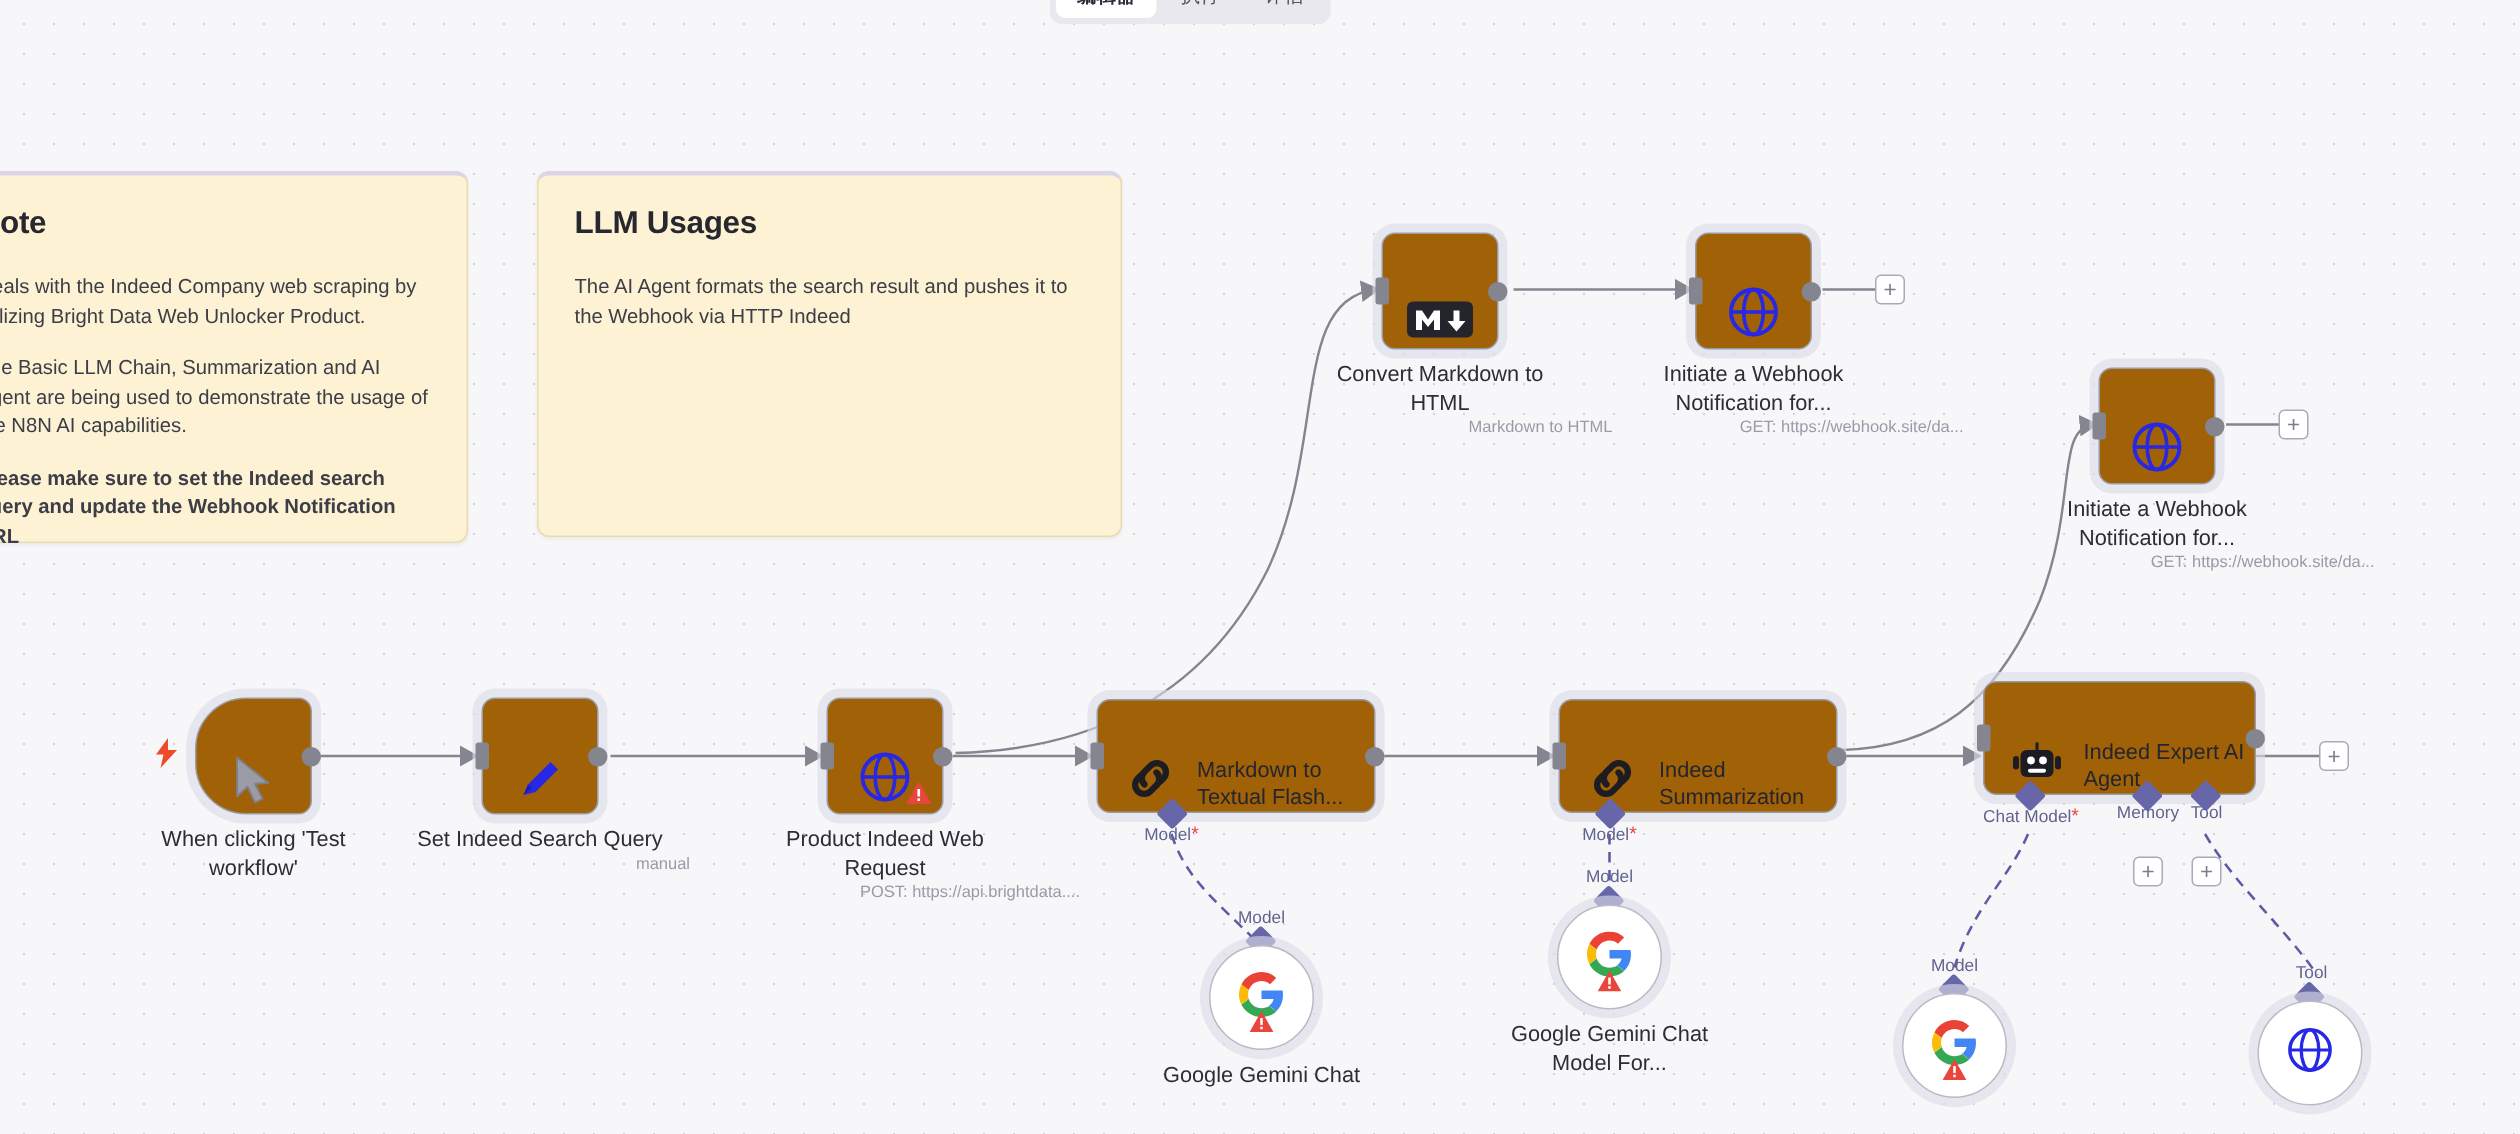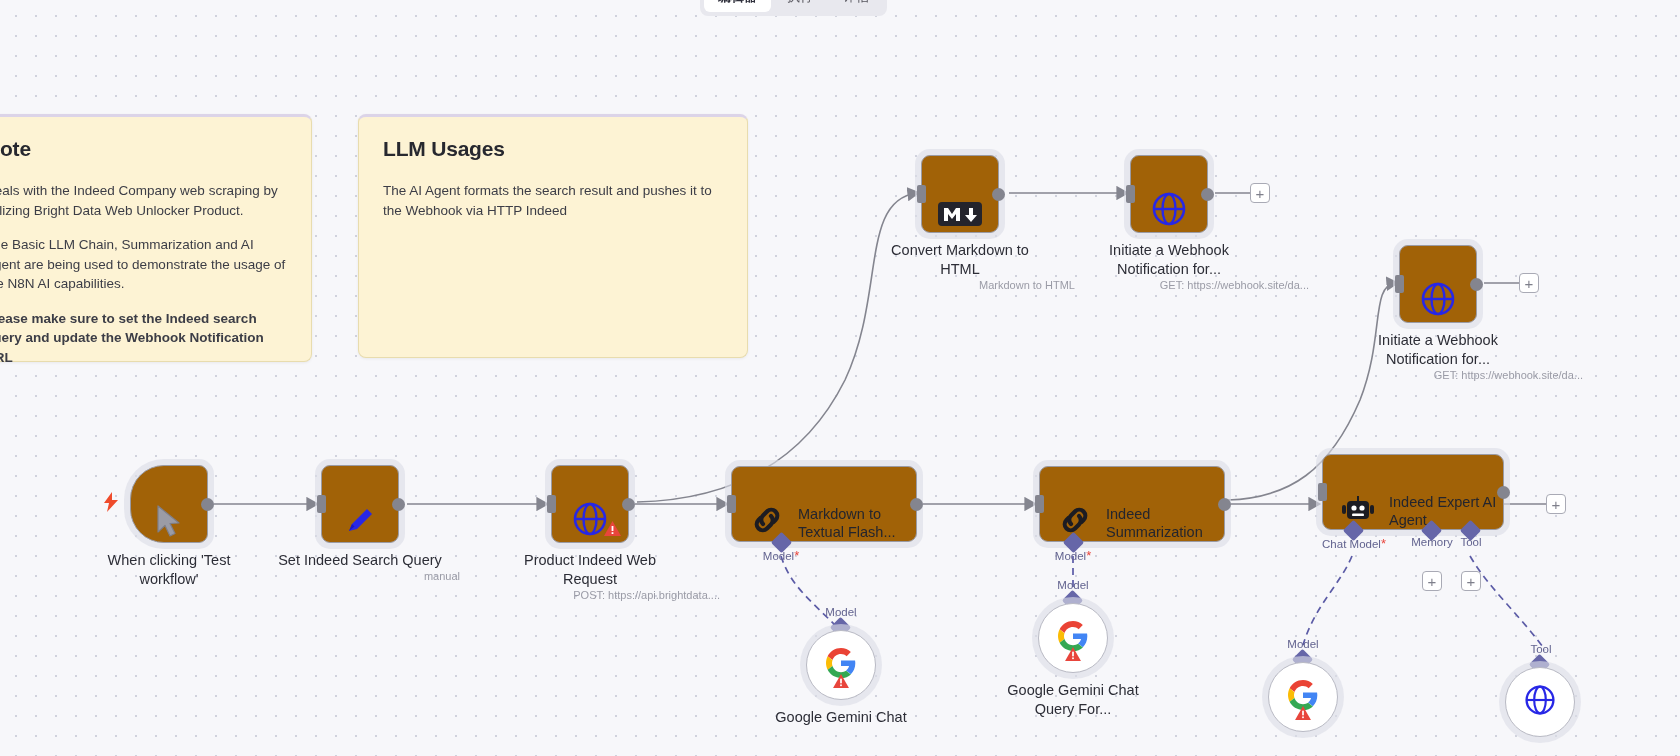--- a/index.html
+++ b/index.html
@@ -398,21 +398,21 @@
     <span class="warn sm">
       <svg width="16" height="14" viewBox="0 0 17 15">
           <path d="M8.5 0 L17 15 L0 15 Z" fill="#e8453c"></path>
           <rect x="7.6" y="5" width="1.8" height="5" fill="#fff"></rect>
           <rect x="7.6" y="11.2" width="1.8" height="1.8" fill="#fff"></rect>
         </svg>
     </span>
   </div>
   <div class="nlabel" style="top:78px; width:230px;">
     <div>Google Gemini Chat</div>
-    <div>Query For...</div>
+    <div>Model For...</div>
   </div>
 </div>
 
 <div class="node" style="left:1268px; top:662px;">
   <div class="diamond" style="left:27px; top:-10px;"></div>
   <div class="plabel" style="left:35px; top:-24px;">Model</div>
   <div class="nround">
     <span>
       <svg width="30" height="30" viewBox="0 0 48 48">
         <path fill="#EA4335" d="M24 9.5c3.5 0 6.6 1.2 9 3.5l6.7-6.7C35.6 2.4 30.2 0 24 0 14.6 0 6.5 5.4 2.6 13.2l7.8 6.1C12.3 13.5 17.6 9.5 24 9.5z"></path>

